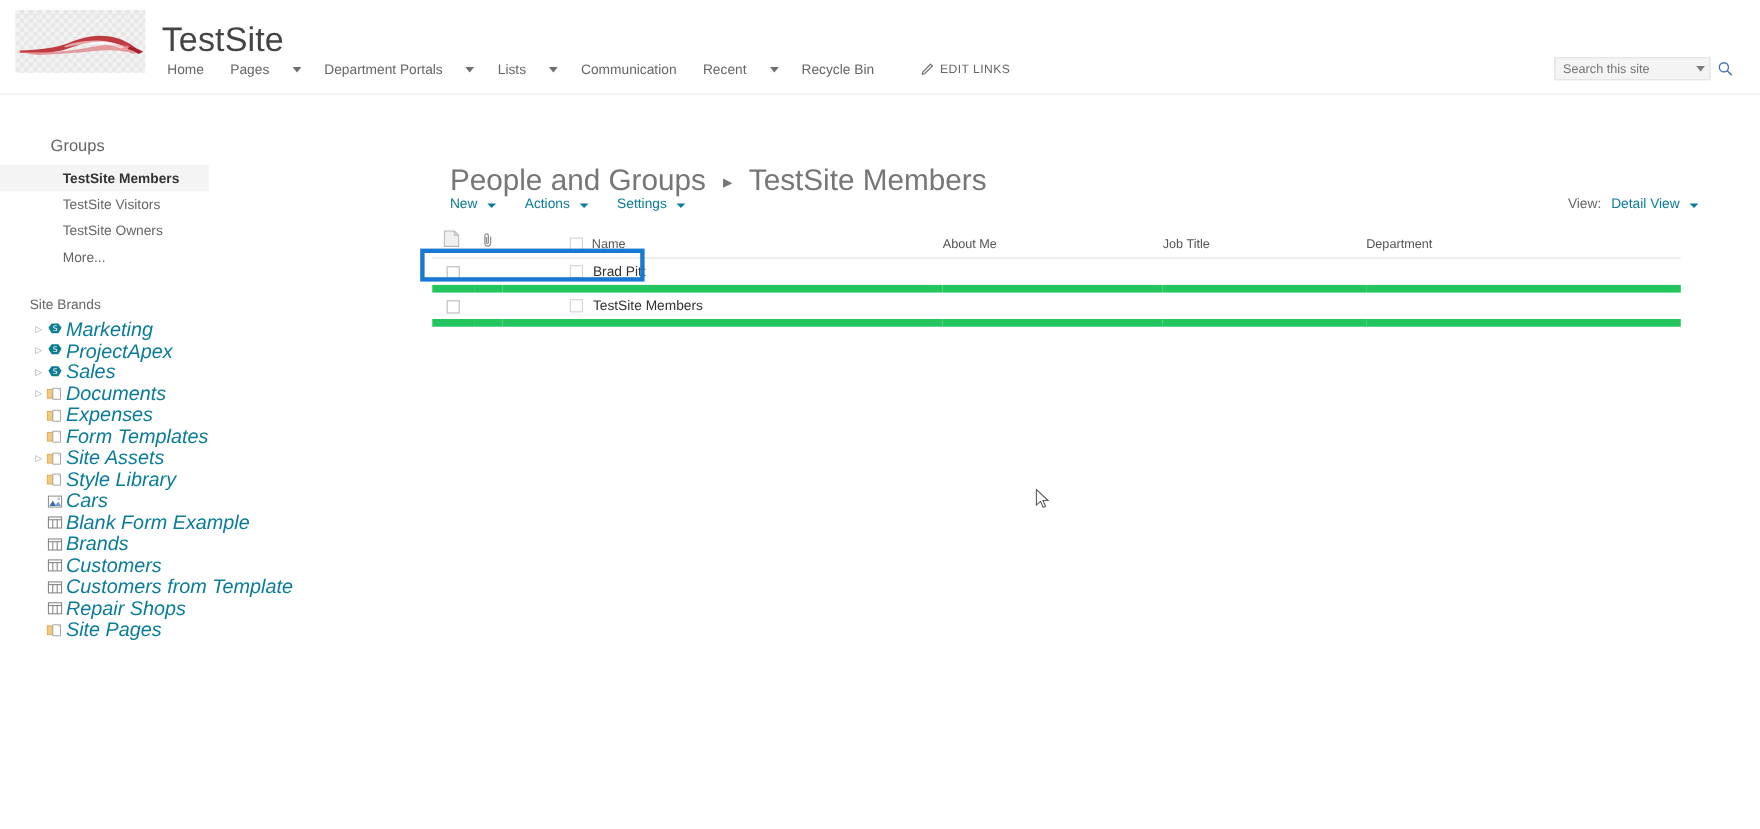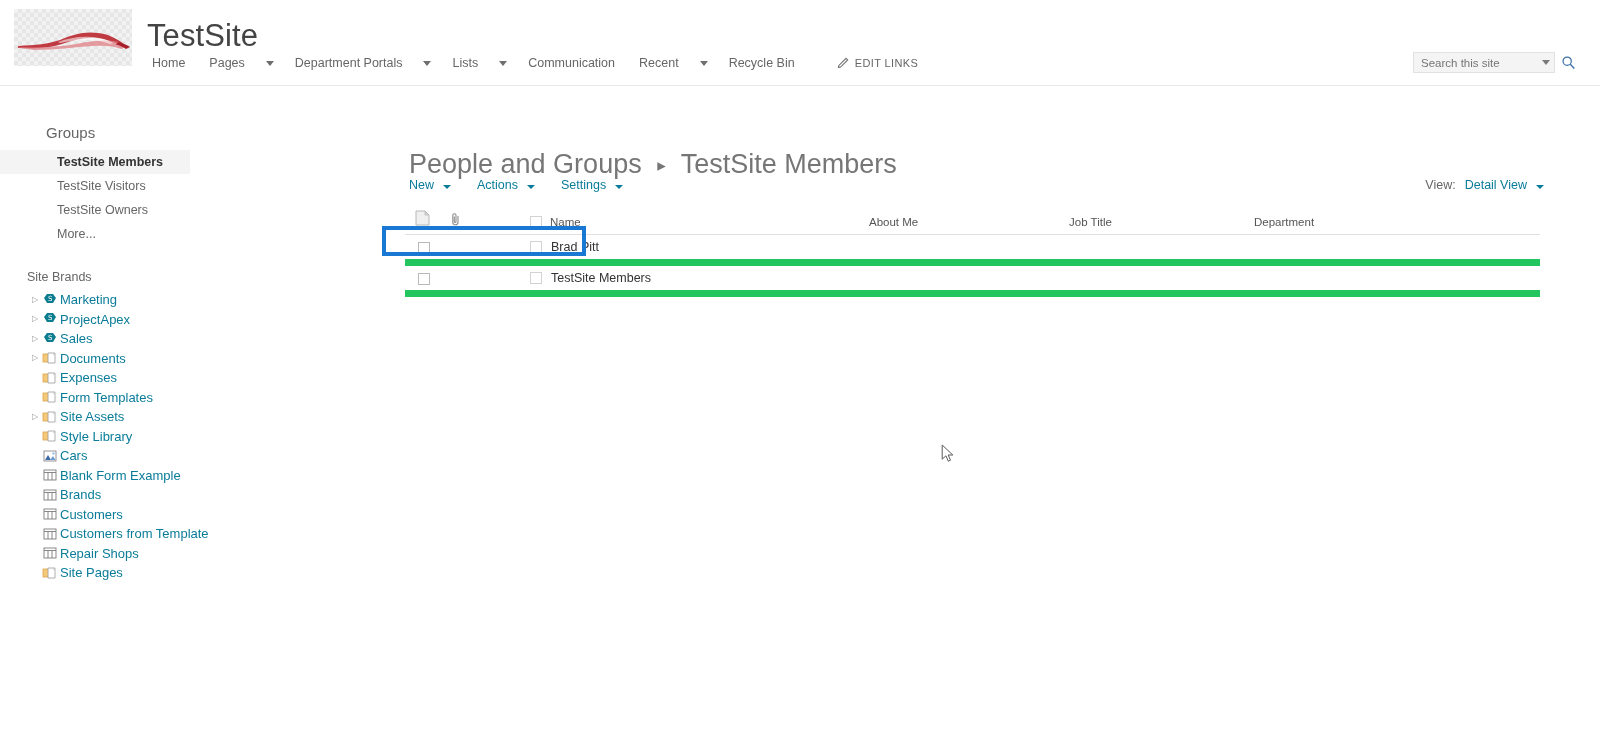--- a/index.html
+++ b/index.html
@@ -201,24 +201,25 @@
   .sb-arrow.empty { visibility: hidden; }
   .sb-ico {
     width: 17px;
     flex: 0 0 17px;
     height: 14px;
     margin-right: 1px;
     position: relative;
     display: block;
   }
   .sb-link {
-    font-size: 13px;
+    font-size: 18px;
     color: #0a7c99;
     white-space: nowrap;
     line-height: 19.5px;
+    font-style: italic;
   }
 
   
   .main {
     position: absolute;
     left: 345px;
     top: 118px;
     width: 1255px;
     height: 636px;
   }
@@ -281,21 +282,21 @@
     margin-right: 9px;
   }
   .viewsel-value {
     font-size: 12.5px;
     color: #0a7c99;
   }
 
   
   .grid {
     position: absolute;
-    left: 60px;
+    left: 48px;
     top: 86px;
     width: 1135px;
   }
   .grid-table {
     border-collapse: collapse;
     width: 1135px;
     table-layout: fixed;
   }
   .grid-table th {
     text-align: left;

